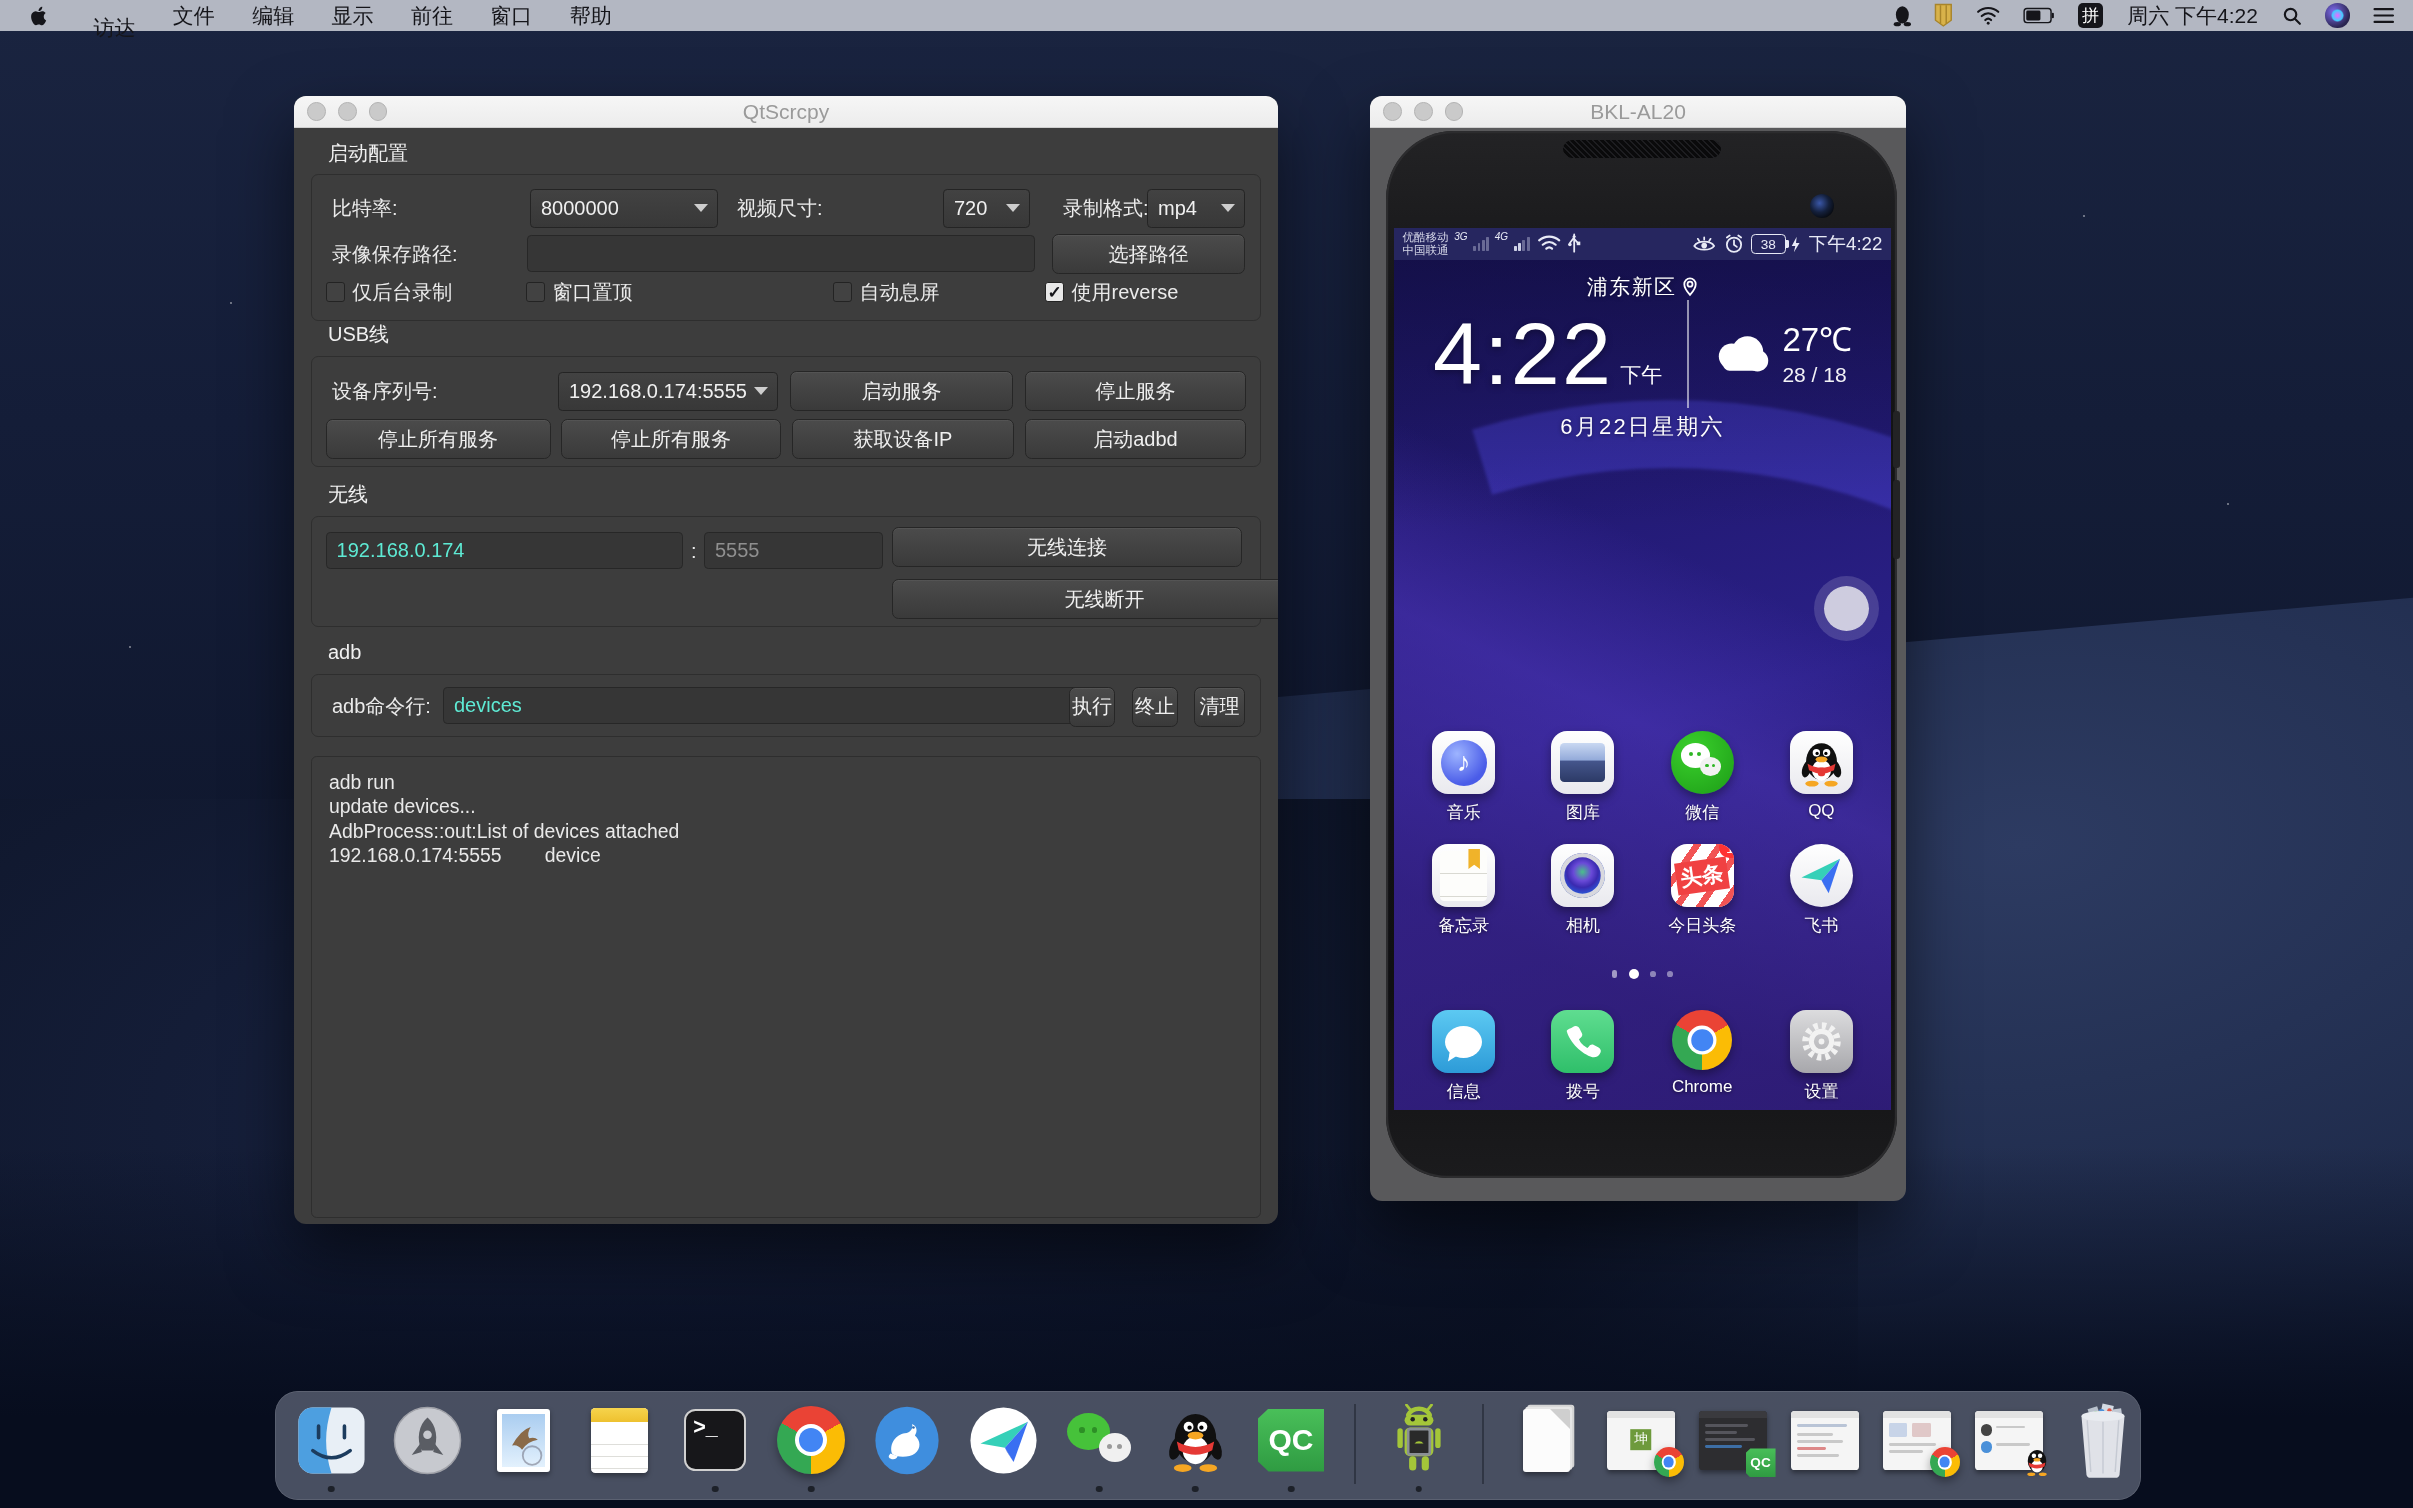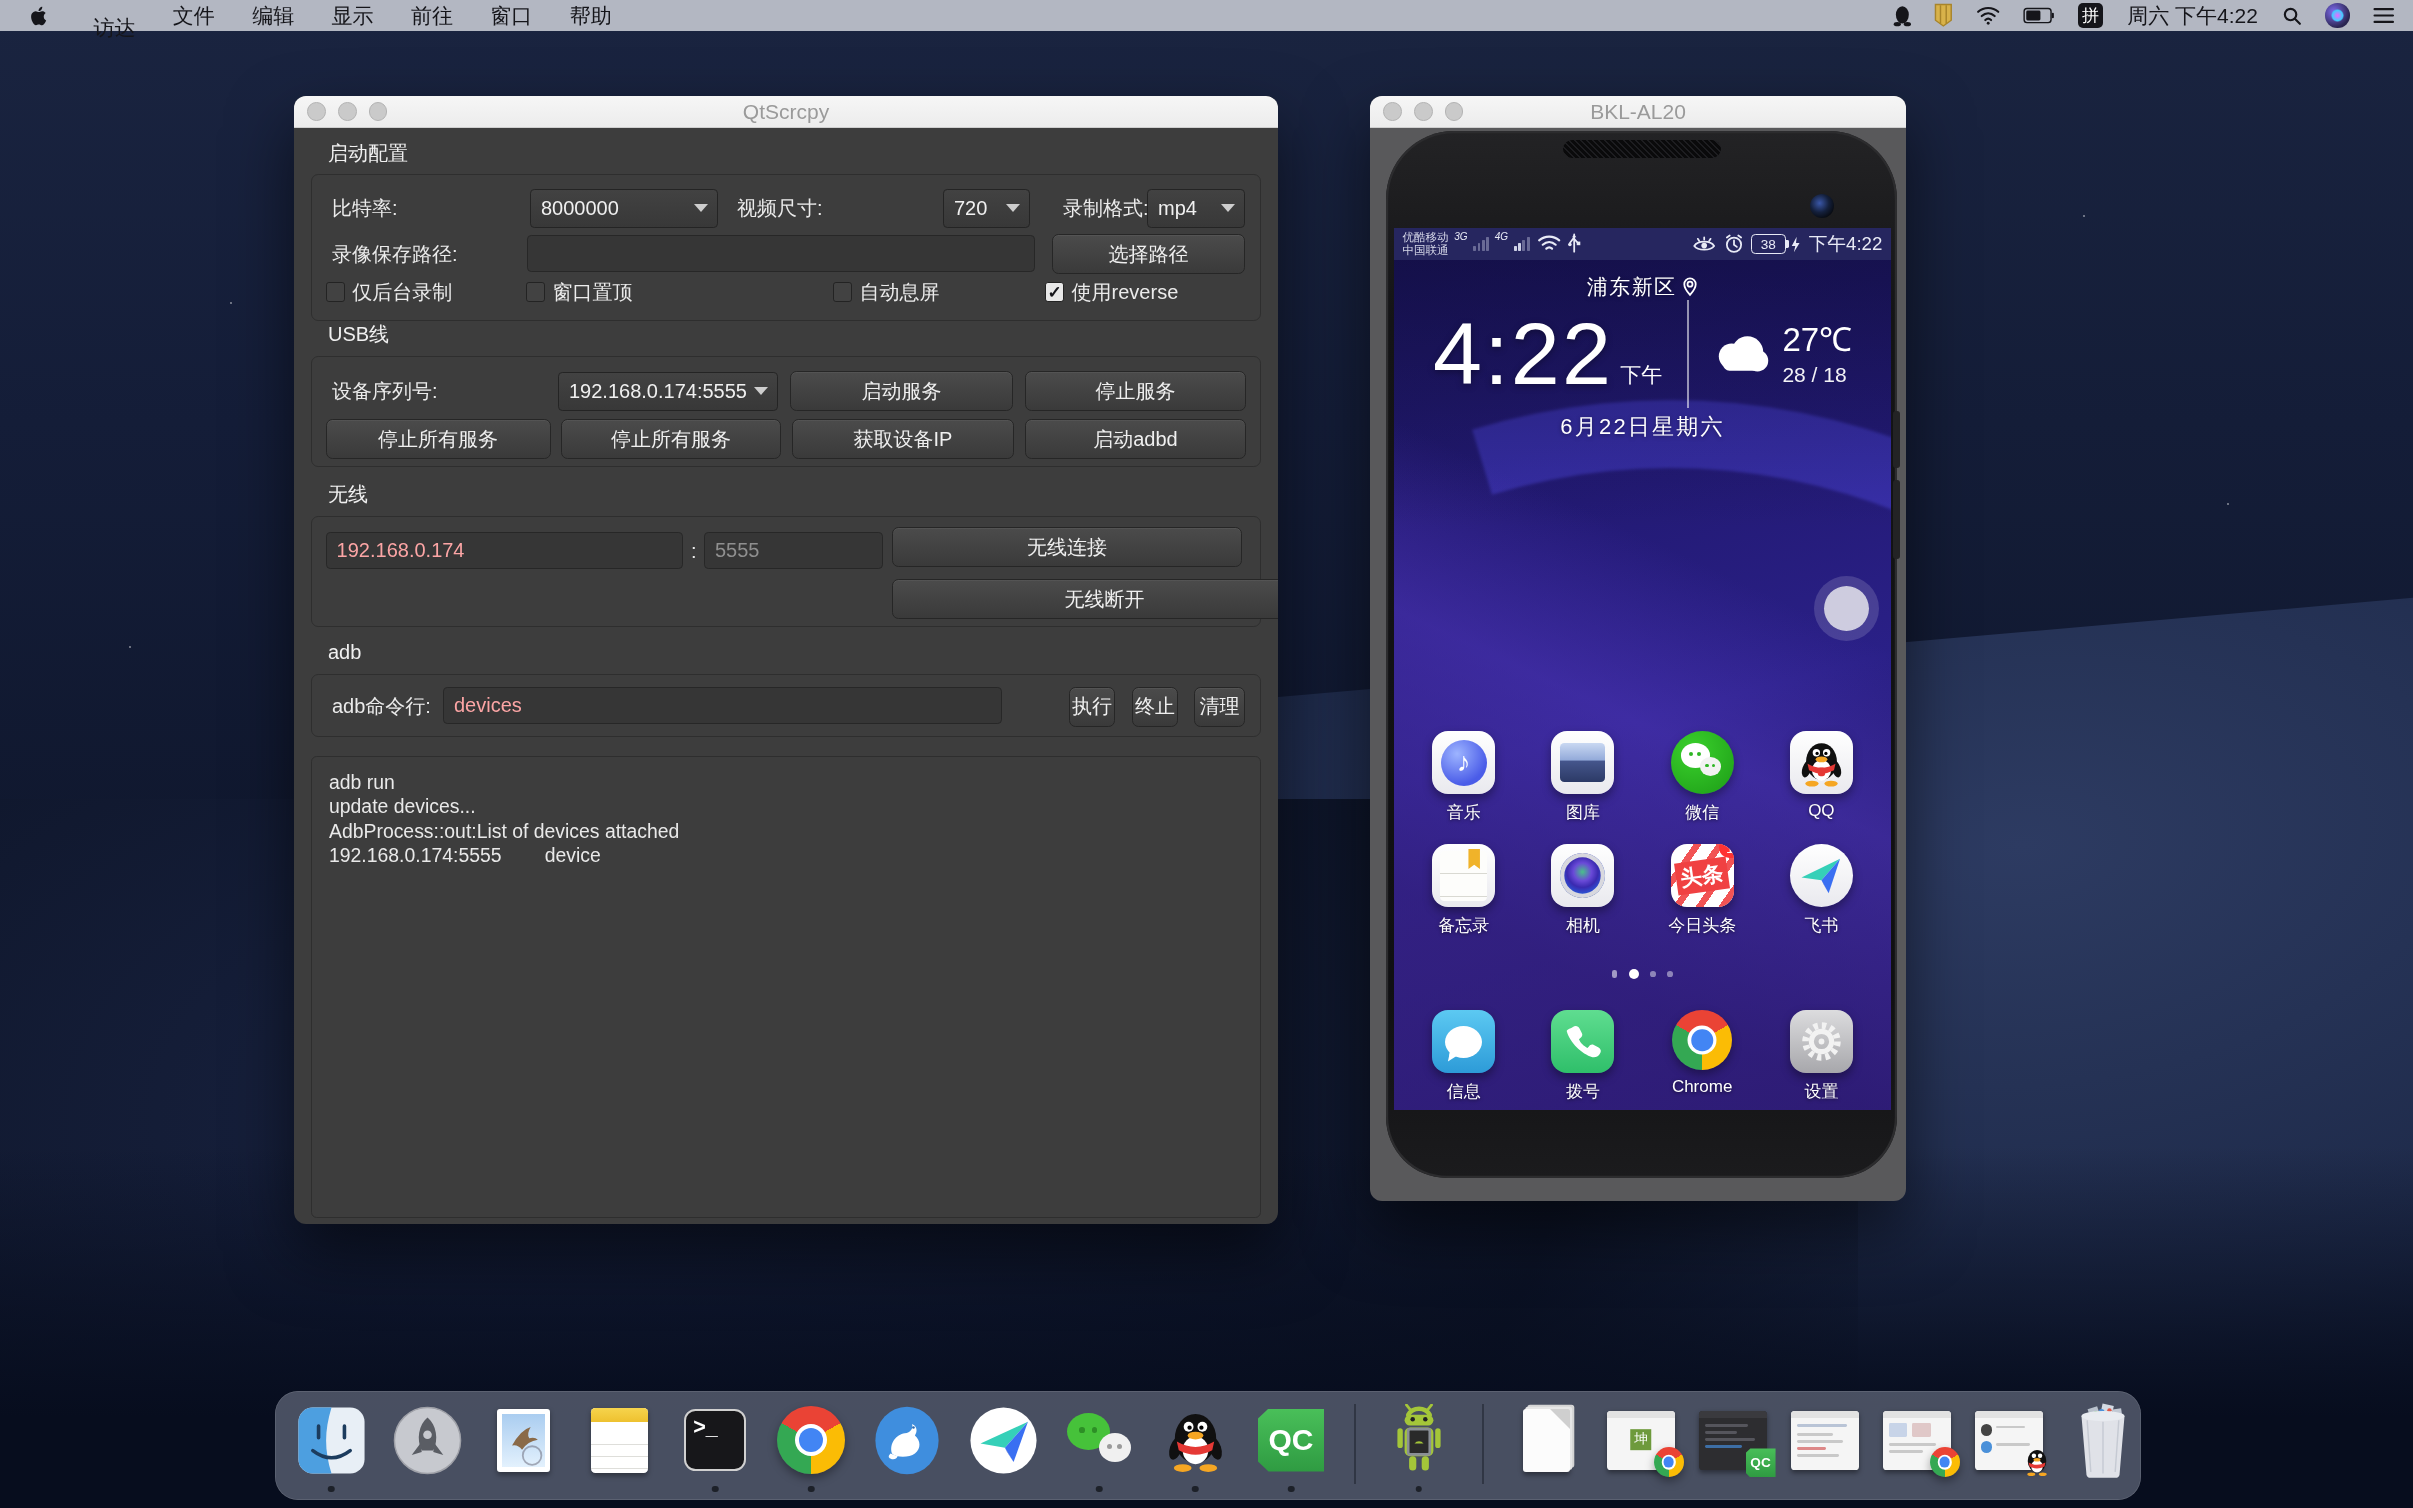--- a/index.html
+++ b/index.html
@@ -39,21 +39,21 @@
   .tlights{display:flex;gap:12.2px;margin-left:13px;}
   .tlight{width:18.7px;height:18.7px;border-radius:50%;background:#cacaca;border:0.7px solid #b3b3b3;box-sizing:border-box;}
   .wtitle{position:absolute;left:0;right:0;text-align:center;color:#9a9a9a;font-size:21px;}
 
   
   #qtwin{left:294px;top:96px;width:984px;height:1128px;background:#3d3d3d;}
   .qbody{position:relative;height:1098px;color:#ebebeb;font-size:20px;}
   .glabel{position:absolute;left:34px;color:#f0f0f0;}
   .gbox{position:absolute;left:17px;width:950px;border:1.4px solid #2e2e2e;border-radius:7.2px;box-sizing:border-box;}
   .arow{position:absolute;height:39px;display:flex;align-items:center;}
-  .qinput{background:#363636;border:0.7px solid #272727;border-radius:4.3px;color:#fca5a5;
+  .qinput{background:#363636;border:0.7px solid #272727;border-radius:4.3px;color:#5eead4;
       font-size:20px;padding:16px 10px;height:37px;box-sizing:border-box;font-family:"Liberation Sans",sans-serif;}
   .qinput::placeholder{color:#8f8f8f;}
   .combo{position:absolute;height:39px;background:linear-gradient(180deg,#424242,#383838);
       border:0.7px solid #242424;border-radius:4.3px;box-sizing:border-box;display:flex;align-items:center;
       padding:0 10px;color:#f0f0f0;}
   .combo .car{position:absolute;right:8.6px;top:14.4px;width:0;height:0;
       border-left:7.2px solid transparent;border-right:7.2px solid transparent;border-top:8.6px solid #cdcdcd;}
   .qbtn{position:absolute;height:40px;background:linear-gradient(180deg,#4b4b4b,#3a3a3a);
       border:0.7px solid #262626;border-radius:6.5px;box-sizing:border-box;color:#efefef;font-size:20px;
       display:flex;align-items:center;justify-content:center;box-shadow:inset 0 0.7px rgba(255,255,255,.07);}
@@ -348,21 +348,21 @@
       <input class="qinput" style="position: absolute; left: 13.6px; top: 15px; width: 357px;" value="192.168.0.174">
       <div class="arow" style="left:379px;top:15px">:</div>
       <input class="qinput" style="position: absolute; left: 392px; top: 15px; width: 179px;" placeholder="5555">
       <div class="qbtn" style="left:580px;top:10px;width:350px">无线连接</div>
       <div class="qbtn" style="left:580px;top:62px;width:425px">无线断开</div>
     </div>
 
     <div class="glabel" style="top:513px">adb</div>
     <div class="gbox" style="top:546px;height:63px">
       <div class="arow" style="left:20px;top:12.2px">adb命令行:</div>
-      <input class="qinput" style="position: absolute; left: 131px; top: 12.2px; width: 559px;" value="devices">
+      <input class="qinput" style="position: absolute; left: 131px; top: 12.2px; width: 655px;" value="devices">
       <div class="qbtn" style="left:757px;top:11.5px;width:46px">执行</div>
       <div class="qbtn" style="left:820px;top:11.5px;width:46px">终止</div>
       <div class="qbtn" style="left:882px;top:11.5px;width:51px">清理</div>
     </div>
 
     <div class="logbox">
       <div>adb run</div>
       <div>update devices...</div>
       <div>AdbProcess::out:List of devices attached</div>
       <div>192.168.0.174:5555        device</div>

